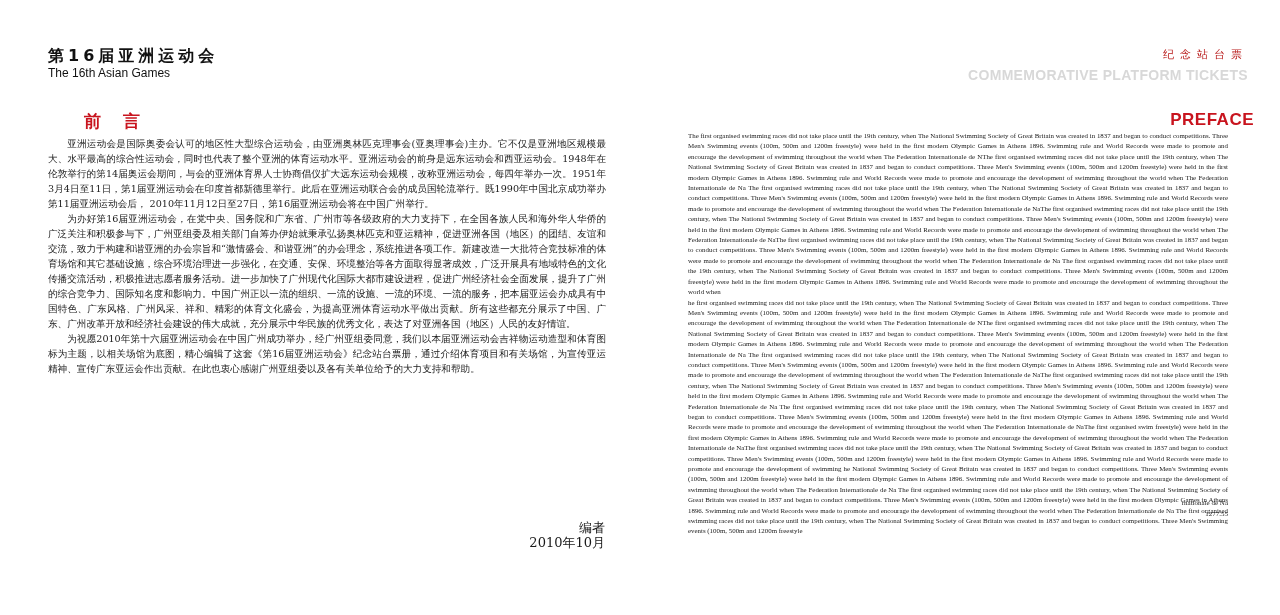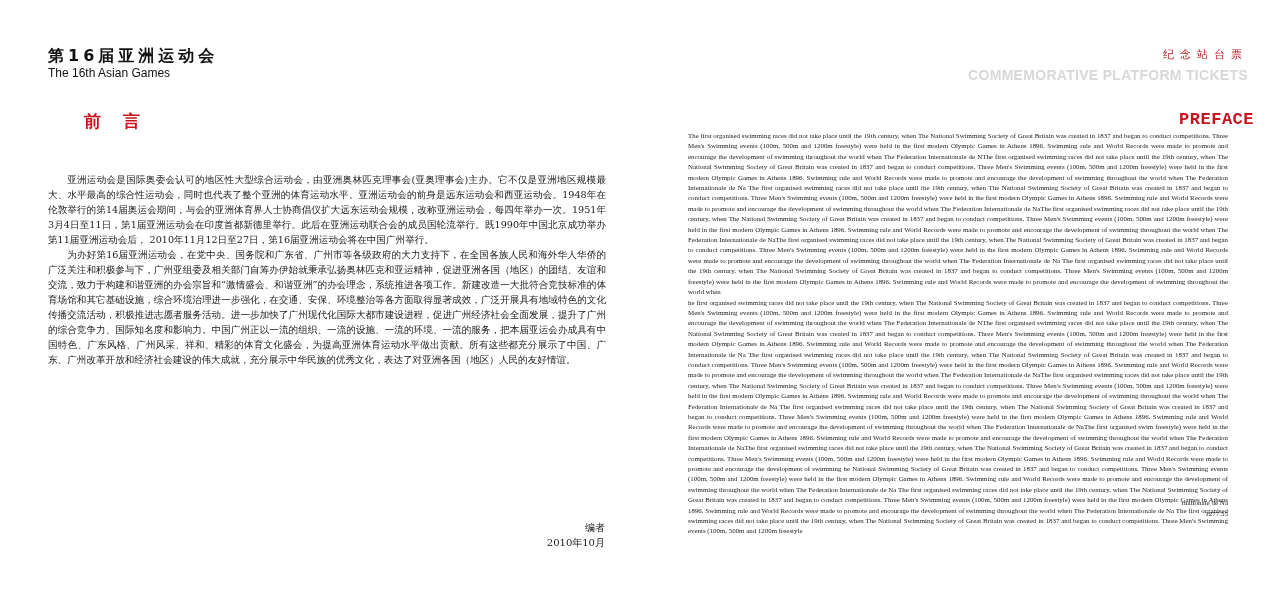--- a/index.html
+++ b/index.html
@@ -2,42 +2,43 @@
 <html><head>
 <meta charset="utf-8">
 <style>
   html, body { margin:0; padding:0; background:#ffffff; }
   body { width:1280px; height:615px; position:relative; overflow:hidden; font-family:"DejaVu Serif", serif; color:#111; }
   .title-cn { position:absolute; left:48px; top:46px; font-family:"DejaVu Sans", sans-serif; font-weight:bold; font-size:16px; letter-spacing:4px; color:#111; }
   .title-en { position:absolute; left:48px; top:66px; font-family:"Liberation Sans", sans-serif; font-size:12px; color:#111; }
   .brand-cn { position:absolute; right:32px; top:47px; font-family:Liberation Serif, serif; font-size:11px; letter-spacing:6px; color:#b91c1c; }
   .brand-en { position:absolute; right:32px; top:67px; font-family:"Liberation Sans", sans-serif; font-weight:bold; font-size:14px; color:#d8d8d8; letter-spacing:0.3px; }
   .heading-cn { position:absolute; left:48px; top:110px; font-family:"DejaVu Serif", serif; font-weight:bold; font-size:17px; letter-spacing:8px; color:#c8141e;margin-left:36px; }
-  .heading-en { position:absolute; right:26px; top:110px; font-family:Liberation Mono, monospace; font-weight:bold; font-size:17px; color:#c8141e; letter-spacing:0.5px; }
-  .cn-body { position:absolute; left:48px; top:136px; width:558px; font-family:"DejaVu Serif", serif; font-size:9.6px; line-height:15.0px; color:#1a1a1a; text-align:justify;margin-top:36px; }
+  .heading-en { position:absolute; right:26px; top:110px; font-family:Liberation Sans, sans-serif; font-weight:bold; font-size:17px; color:#c8141e; letter-spacing:0.5px; }
+  .cn-body { position:absolute; left:48px; top:136px; width:558px; font-family:"DejaVu Serif", serif; font-size:9.6px; line-height:15.0px; color:#1a1a1a; text-align:justify; }
   .cn-body p { margin:0; text-indent:2em; }
-  .cn-sign { position:absolute; left:480px; top:520px; width:125px; text-align:right; font-family:"DejaVu Serif", serif; font-size:10px; line-height:15px; color:#1a1a1a; }
+  .cn-sign { position:absolute; left:480px; top:520px; width:125px; text-align:right; font-family:"DejaVu Serif", serif; font-size:13px; line-height:15px; color:#1a1a1a; }
   .en-body { position:absolute; left:688px; top:131px; width:540px; font-family:"Liberation Serif", serif; font-size:6.9px; line-height:10.4px; color:#1a1a1a; text-align:justify; }
   .en-body p { margin:0; }
   .en-sign { position:absolute; right:52px; top:498px; text-align:right; font-family:"Liberation Serif", serif; font-size:7px; line-height:11px; color:#1a1a1a; }
 </style>
 </head>
 <body>
 
 <div class="title-cn">第16届亚洲运动会</div>
 <div class="title-en">The 16th Asian Games</div>
 <div class="brand-cn">纪念站台票</div>
 <div class="brand-en">COMMEMORATIVE PLATFORM TICKETS</div>
 
 <div class="heading-cn">前 言</div>
 <div class="heading-en">PREFACE</div>
 
 <div class="cn-body">
   <p>亚洲运动会是国际奥委会认可的地区性大型综合运动会，由亚洲奥林匹克理事会(亚奥理事会)主办。它不仅是亚洲地区规模最大、水平最高的综合性运动会，同时也代表了整个亚洲的体育运动水平。亚洲运动会的前身是远东运动会和西亚运动会。1948年在伦敦举行的第14届奥运会期间，与会的亚洲体育界人士协商倡仪扩大远东运动会规模，改称亚洲运动会，每四年举办一次。1951年3月4日至11日，第1届亚洲运动会在印度首都新德里举行。此后在亚洲运动联合会的成员国轮流举行。既1990年中国北京成功举办第11届亚洲运动会后， 2010年11月12日至27日，第16届亚洲运动会将在中国广州举行。</p>
   <p>为办好第16届亚洲运动会，在党中央、国务院和广东省、广州市等各级政府的大力支持下，在全国各族人民和海外华人华侨的广泛关注和积极参与下，广州亚组委及相关部门自筹办伊始就秉承弘扬奥林匹克和亚运精神，促进亚洲各国（地区）的团结、友谊和交流，致力于构建和谐亚洲的办会宗旨和“激情盛会、和谐亚洲”的办会理念，系统推进各项工作。新建改造一大批符合竞技标准的体育场馆和其它基础设施，综合环境治理进一步强化，在交通、安保、环境整治等各方面取得显著成效，广泛开展具有地域特色的文化传播交流活动，积极推进志愿者服务活动。进一步加快了广州现代化国际大都市建设进程，促进广州经济社会全面发展，提升了广州的综合竞争力、国际知名度和影响力。中国广州正以一流的组织、一流的设施、一流的环境、一流的服务，把本届亚运会办成具有中国特色、广东风格、广州风采、祥和、精彩的体育文化盛会，为提高亚洲体育运动水平做出贡献。所有这些都充分展示了中国、广东、广州改革开放和经济社会建设的伟大成就，充分展示中华民族的优秀文化，表达了对亚洲各国（地区）人民的友好情谊。</p>
+  <p>为祝愿2010年第十六届亚洲运动会在中国广州成功举办，经广州亚组委同意，我们以本届亚洲运动会吉祥物运动造型和体育图标为主题，以相关场馆为底图，精心编辑了这套《第16届亚洲运动会》纪念站台票册，通过介绍体育项目和有关场馆，为宣传亚运精神、宣传广东亚运会作出贡献。在此也衷心感谢广州亚组委以及各有关单位给予的大力支持和帮助。</p>
 </div>
 <div class="cn-sign">
   <div>编者</div>
   <div>2010年10月</div>
 </div>
 
 <div class="en-body">
   <p>The first organised swimming races did not take place until the 19th century, when The National Swimming Society of Great Britain was created in 1837 and began to conduct competitions. Three Men's Swimming events (100m, 500m and 1200m freestyle) were held in the first modern Olympic Games in Athens 1896. Swimming rule and World Records were made to promote and encourage the development of swimming throughout the world when The Federation Internationale de NThe first organised swimming races did not take place until the 19th century, when The National Swimming Society of Great Britain was created in 1837 and began to conduct competitions. Three Men's Swimming events (100m, 500m and 1200m freestyle) were held in the first modern Olympic Games in Athens 1896. Swimming rule and World Records were made to promote and encourage the development of swimming throughout the world when The Federation Internationale de Na  The first organised swimming races did not take place until the 19th century, when The National Swimming Society of Great Britain was created in 1837 and began to conduct competitions. Three Men's Swimming events (100m, 500m and 1200m freestyle) were held in the first modern Olympic Games in Athens 1896. Swimming rule and World Records were made to promote and encourage the development of swimming throughout the world when The Federation Internationale de NaThe first organised swimming races did not take place until the 19th century, when The National Swimming Society of Great Britain was created in 1837 and began to conduct competitions. Three Men's Swimming events (100m, 500m and 1200m freestyle) were held in the first modern Olympic Games in Athens 1896. Swimming rule and World Records were made to promote and encourage the development of swimming throughout the world when The Federation Internationale de NaThe first organised swimming races did not take place until the 19th century, when The National Swimming Society of Great Britain was created in 1837 and began to conduct competitions. Three Men's Swimming events (100m, 500m and 1200m freestyle) were held in the first modern Olympic Games in Athens 1896. Swimming rule and World Records were made to promote and encourage the development of swimming throughout the world when The Federation Internationale de Na  The first organised swimming races did not take place until the 19th century, when The National Swimming Society of Great Britain was created in 1837 and began to conduct competitions. Three Men's Swimming events (100m, 500m and 1200m freestyle) were held in the first modern Olympic Games in Athens 1896. Swimming rule and World Records were made to promote and encourage the development of swimming throughout the world when</p>
   <p>he first organised swimming races did not take place until the 19th century, when The National Swimming Society of Great Britain was created in 1837 and began to conduct competitions. Three Men's Swimming events (100m, 500m and 1200m freestyle) were held in the first modern Olympic Games in Athens 1896. Swimming rule and World Records were made to promote and encourage the development of swimming throughout the world when The Federation Internationale de NThe first organised swimming races did not take place until the 19th century, when The National Swimming Society of Great Britain was created in 1837 and began to conduct competitions. Three Men's Swimming events (100m, 500m and 1200m freestyle) were held in the first modern Olympic Games in Athens 1896. Swimming rule and World Records were made to promote and encourage the development of swimming throughout the world when The Federation Internationale de Na  The first organised swimming races did not take place until the 19th century, when The National Swimming Society of Great Britain was created in 1837 and began to conduct competitions. Three Men's Swimming events (100m, 500m and 1200m freestyle) were held in the first modern Olympic Games in Athens 1896. Swimming rule and World Records were made to promote and encourage the development of swimming throughout the world when The Federation Internationale de NaThe first organised swimming races did not take place until the 19th century, when The National Swimming Society of Great Britain was created in 1837 and began to conduct competitions. Three Men's Swimming events (100m, 500m and 1200m freestyle) were held in the first modern Olympic Games in Athens 1896. Swimming rule and World Records were made to promote and encourage the development of swimming throughout the world when The Federation Internationale de Na  The first organised swimming races did not take place until the 19th century, when The National Swimming Society of Great Britain was created in 1837 and began to conduct competitions. Three Men's Swimming events (100m, 500m and 1200m freestyle) were held in the first modern Olympic Games in Athens 1896. Swimming rule and World Records were made to promote and encourage the development of swimming throughout the world when The Federation Internationale de NaThe first organised swim freestyle) were held in the first modern Olympic Games in Athens 1896. Swimming rule and World Records were made to promote and encourage the development of swimming throughout the world when The Federation Internationale de NaThe first organised swimming races did not take place until the 19th century, when The National Swimming Society of Great Britain was created in 1837 and began to conduct competitions. Three Men's Swimming events (100m, 500m and 1200m freestyle) were held in the first modern Olympic Games in Athens 1896. Swimming rule and World Records were made to promote and encourage the development of swimming he National Swimming Society of Great Britain was created in 1837 and began to conduct competitions. Three Men's Swimming events (100m, 500m and 1200m freestyle) were held in the first modern Olympic Games in Athens 1896. Swimming rule and World Records were made to promote and encourage the development of swimming throughout the world when The Federation Internationale de Na   The first organised swimming races did not take place until the 19th century, when The National Swimming Society of Great Britain was created in 1837 and began to conduct competitions. Three Men's Swimming events (100m, 500m and 1200m freestyle) were held in the first modern Olympic Games in Athens 1896. Swimming rule and World Records were made to promote and encourage the development of swimming throughout the world when The Federation Internationale de Na The first organised swimming races did not take place until the 19th century, when The National Swimming Society of Great Britain was created in 1837 and began to conduct competitions. Three Men's Swimming events (100m, 500m and 1200m freestyle</p>
 </div>

